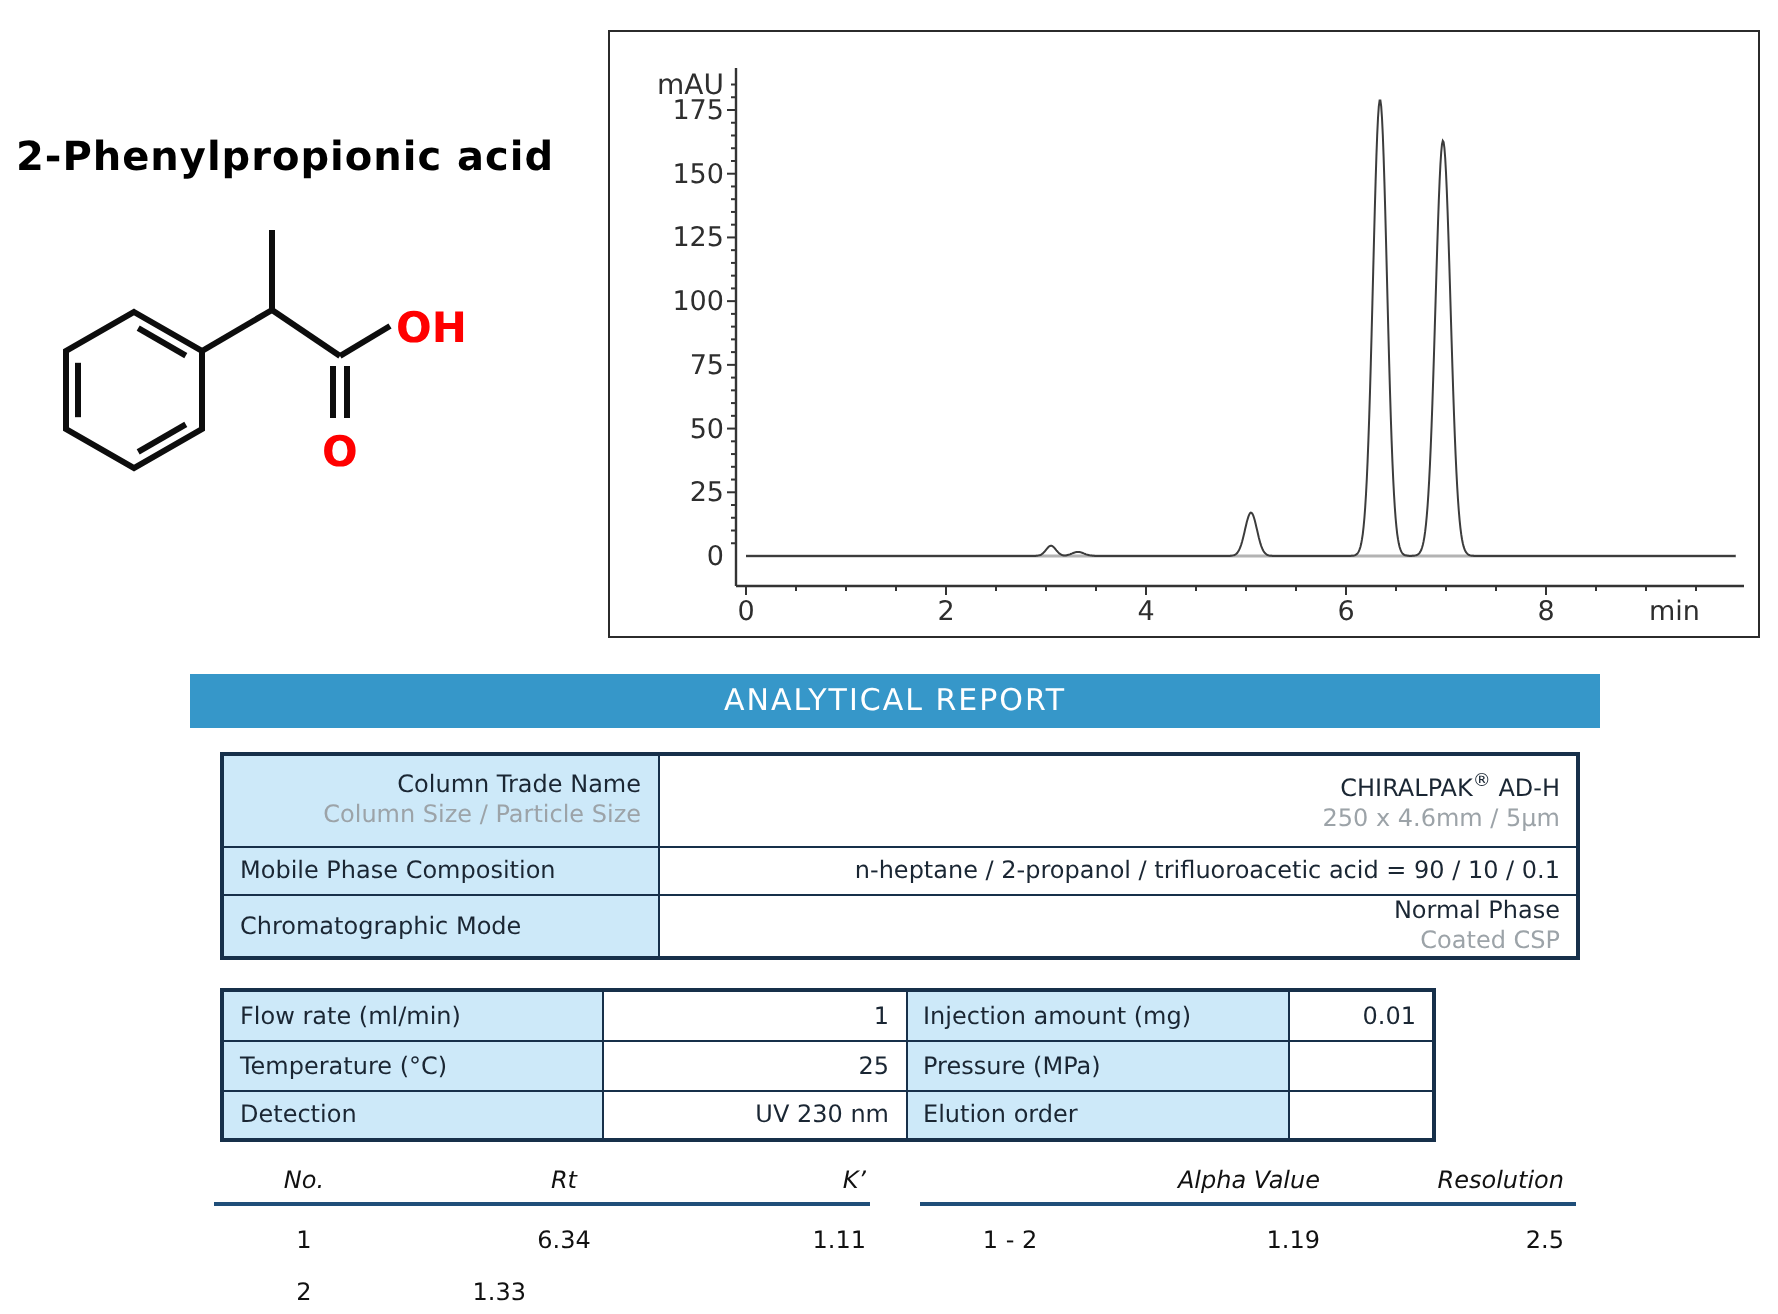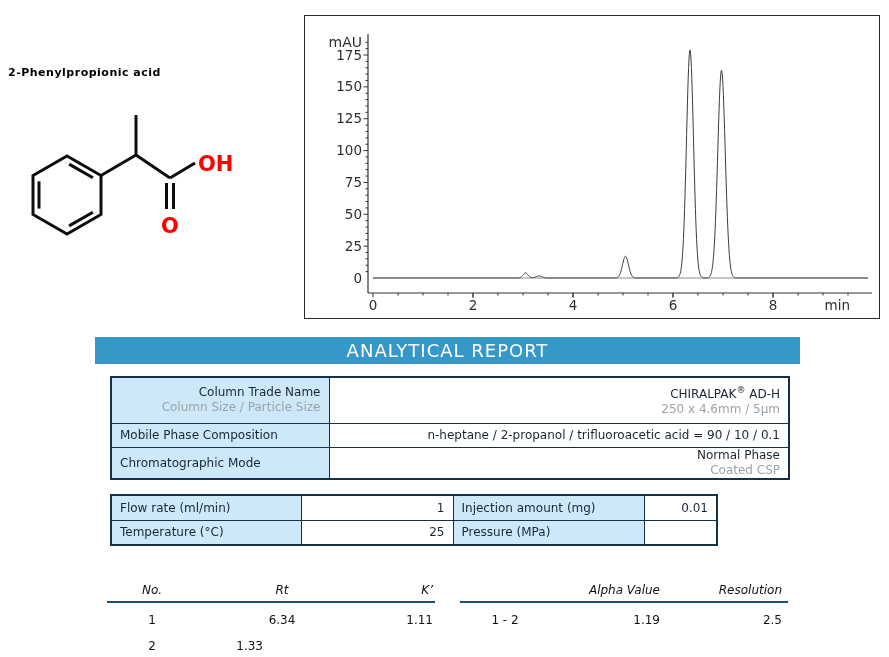--- a/index.html
+++ b/index.html
@@ -1,29 +1,29 @@
 <!DOCTYPE html>
 <html style="--band-blue: #3697c9; --cell-blue: #cde9f9; --tbl-border: #17304a; --rule-blue: #1f4e79; --gray-text: #9ca3a8;"><head>
 <meta charset="utf-8">
 <style>
   html,body{margin:0;padding:0;background:#fff;}
   #canvas{
     position:relative;width:889px;height:657px;background:#fff;overflow:hidden;
     font-family:"DejaVu Sans","Liberation Sans",sans-serif;color:#1a2633;
   }
   
-  .compound-name{position:absolute;left:8px;top:66px;width:280px;font-size:11px;
+  .compound-name{position:absolute;left:8px;top:66px;width:280px;font-size:20px;
     font-weight:bold;letter-spacing:0.5px;color:#000;}
   .molecule{position:absolute;left:18px;top:103px;}
   
   .chart-box{position:absolute;left:304px;top:15px;width:574px;height:302px;
     border:1px solid #2b2b2b;background:#fff;}
   
   .banner{position:absolute;left:95px;top:337px;width:705px;height:27px;
-    background:var(--band-blue,#3697c9);color:#fff;font-size:18px;letter-spacing:1px;
+    background:var(--band-blue,#3697c9);color:#fff;font-size:15px;letter-spacing:1px;
     text-align:center;line-height:27px;}
   
   table.rpt{position:absolute;border-collapse:collapse;table-layout:fixed;
     font-size:12px;color:#1a2633;}
   table.rpt{border:2px solid var(--tbl-border,#17304a);}
   table.rpt td{border:1px solid var(--tbl-border,#17304a);padding:0 8px;vertical-align:middle;}
   td.lbl{background:var(--cell-blue,#cde9f9);padding-left:10px;}
   td.val{background:#fff;text-align:right;margin-top:36px;}
   .sub{color:var(--gray-text,#9ca3a8);}
   .two-line{line-height:15px;text-align:right;}
@@ -203,20 +203,26 @@
       <td class="val">1</td>
       <td class="lbl">Injection amount (mg)</td>
       <td class="val">0.01</td>
     </tr>
     <tr style="height:25px">
       <td class="lbl">Temperature (°C)</td>
       <td class="val">25</td>
       <td class="lbl">Pressure (MPa)</td>
       <td class="val"></td>
     </tr>
+    <tr style="height:25px">
+      <td class="lbl">Detection</td>
+      <td class="val">UV 230 nm</td>
+      <td class="lbl">Elution order</td>
+      <td class="val"></td>
+    </tr>
   </tbody>
     </table>
 
   <div class="res" id="res-left">
     <div class="hdr-row">
       <div class="c1">No.</div>
       <div class="c2">Rt</div>
       <div class="c3">K’</div>
     </div>
     <div class="rule"></div>

